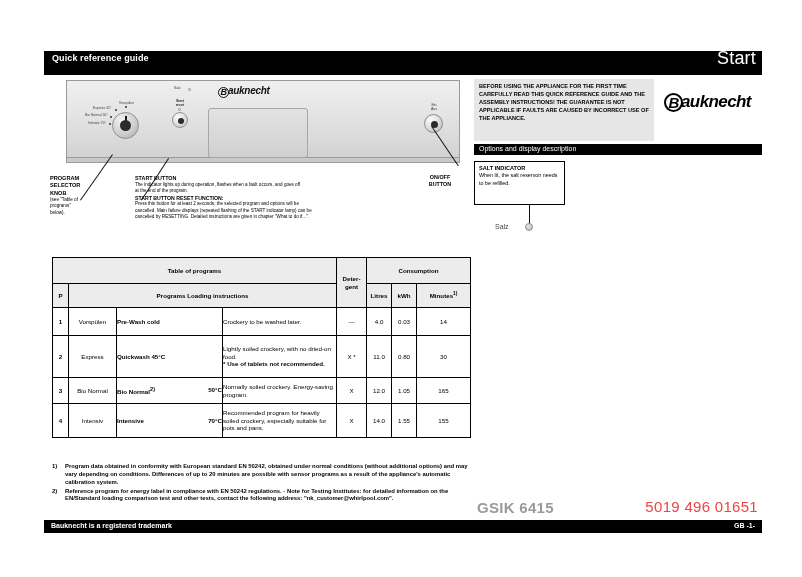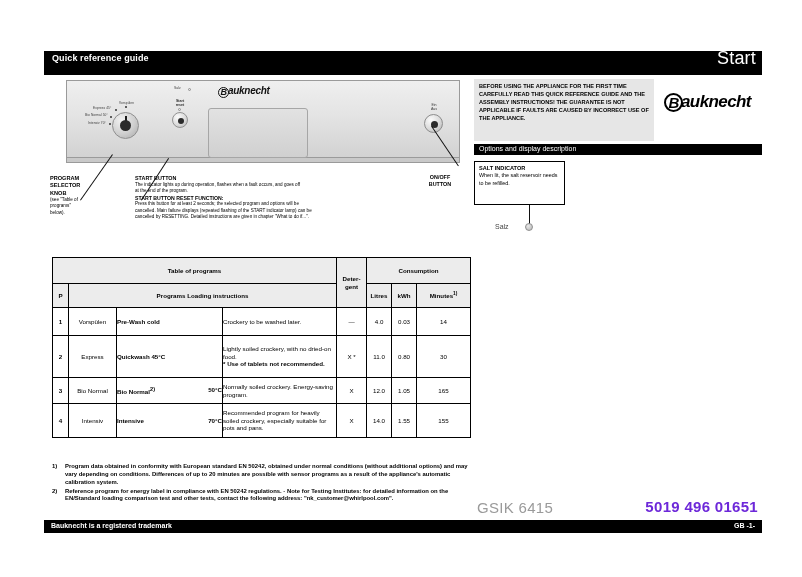--- a/index.html
+++ b/index.html
@@ -362,30 +362,30 @@
     color: #000;
   }
   .footnotes .fn { display: flex; margin-bottom: 1px; }
   .footnotes .fn .mk { width: 13px; flex: 0 0 13px; }
   .footnotes .fn .tx { flex: 1; }
 
   .model {
     position: absolute;
     left: 477px; top: 499px;
     font-size: 15px;
-    font-weight: normal;
+    font-weight: bold;
     color: #9a9a9a;
     letter-spacing: 0.3px;
   }
   .partno {
     position: absolute;
     right: 44px; top: 498px;
     font-size: 15px;
-    font-weight: bold;
-    color: #6d28d9;
+    font-weight: normal;
+    color: #ef4444;
     letter-spacing: 0.3px;
   }
 
   .bottombar {
     position: absolute;
     left: 44px; top: 520px;
     width: 718px; height: 13px;
     background: #000;
     color: #fff;
   }

